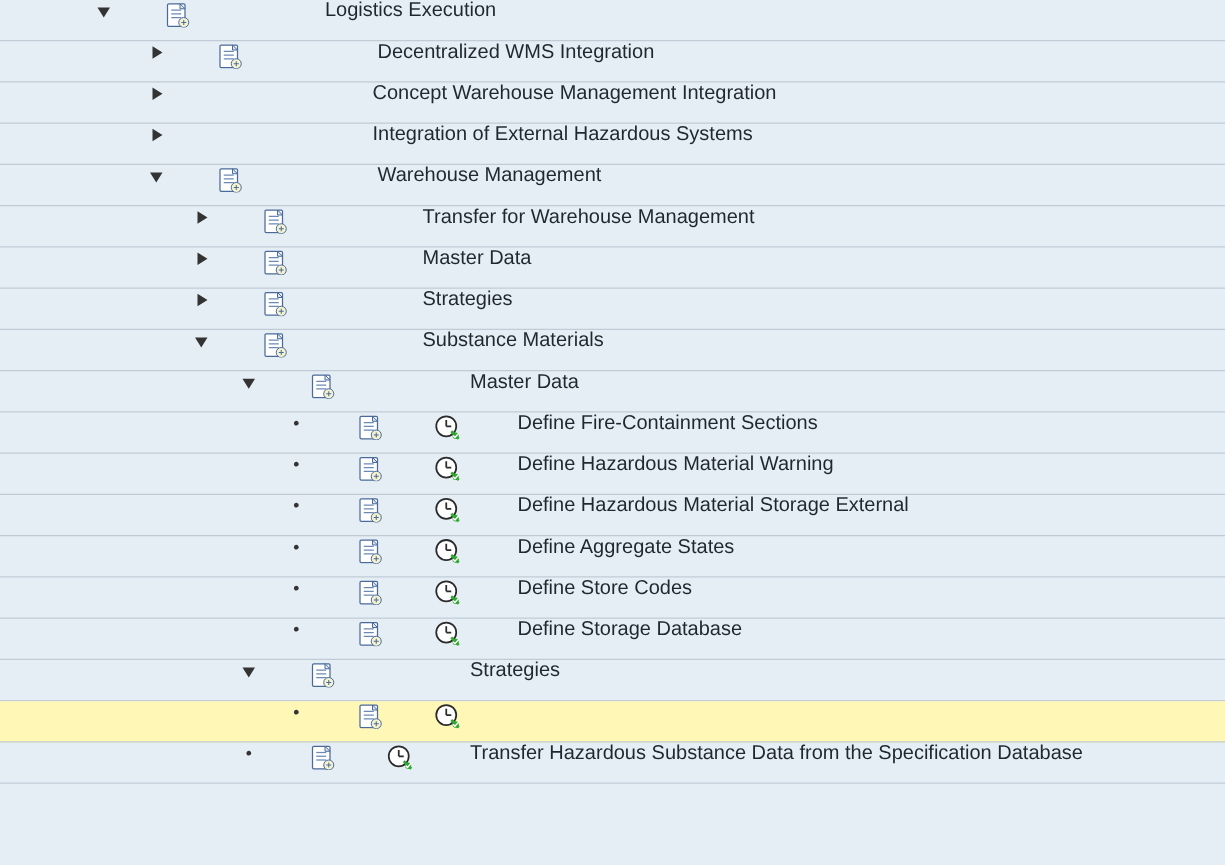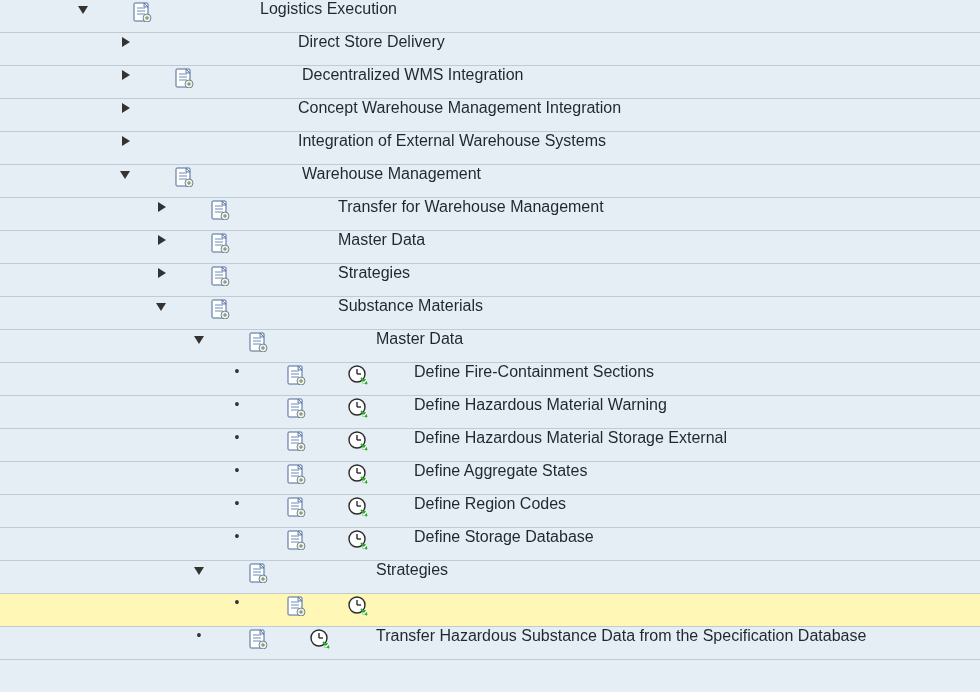--- a/index.html
+++ b/index.html
@@ -113,76 +113,65 @@
       </span>
     <span class="doc-icon">
         <svg width="20" height="20">
           <use href="#svg-doc"></use>
         </svg>
       </span>
     <span class="gap"></span>
     <span class="label">Logistics Execution</span>
   </div>
 
+
   <div class="row">
     <span class="indent" style="width:84px"></span>
     <span class="toggle">
         <svg width="16" height="16">
           <use href="#svg-closed"></use>
         </svg>
       </span>
+    <span class="doc-icon">
+        <svg width="20" height="20">
+          <use href="#svg-doc"></use>
+        </svg>
+      </span>
+    <span class="gap"></span>
+    <span class="label">Decentralized WMS Integration</span>
+  </div>
+
+  <div class="row">
+    <span class="indent" style="width:84px"></span>
+    <span class="toggle">
+        <svg width="16" height="16">
+          <use href="#svg-closed"></use>
+        </svg>
+      </span>
     <span class="gap-sm"></span>
     <span class="gap"></span>
-    <span class="label">Direct Store Delivery</span>
+    <span class="label">Concept Warehouse Management Integration</span>
   </div>
 
   <div class="row">
     <span class="indent" style="width:84px"></span>
     <span class="toggle">
         <svg width="16" height="16">
           <use href="#svg-closed"></use>
         </svg>
       </span>
-    <span class="doc-icon">
-        <svg width="20" height="20">
-          <use href="#svg-doc"></use>
-        </svg>
-      </span>
-    <span class="gap"></span>
-    <span class="label">Decentralized WMS Integration</span>
+    <span class="gap-sm"></span>
+    <span class="gap"></span>
+    <span class="label">Integration of External Hazardous Systems</span>
   </div>
 
   <div class="row">
     <span class="indent" style="width:84px"></span>
     <span class="toggle">
         <svg width="16" height="16">
-          <use href="#svg-closed"></use>
-        </svg>
-      </span>
-    <span class="gap-sm"></span>
-    <span class="gap"></span>
-    <span class="label">Concept Warehouse Management Integration</span>
-  </div>
-
-  <div class="row">
-    <span class="indent" style="width:84px"></span>
-    <span class="toggle">
-        <svg width="16" height="16">
-          <use href="#svg-closed"></use>
-        </svg>
-      </span>
-    <span class="gap-sm"></span>
-    <span class="gap"></span>
-    <span class="label">Integration of External Warehouse Systems</span>
-  </div>
-
-  <div class="row">
-    <span class="indent" style="width:84px"></span>
-    <span class="toggle">
-        <svg width="16" height="16">
           <use href="#svg-open"></use>
         </svg>
       </span>
     <span class="doc-icon">
         <svg width="20" height="20">
           <use href="#svg-doc"></use>
         </svg>
       </span>
     <span class="gap"></span>
     <span class="label">Warehouse Management</span>
@@ -338,21 +327,21 @@
     <span class="doc-icon">
         <svg width="20" height="20">
           <use href="#svg-doc"></use>
         </svg>
       </span>
     <span class="clock-icon">
         <svg width="22" height="22">
           <use href="#svg-clock"></use>
         </svg>
       </span>
-    <span class="label">Define Region Codes</span>
+    <span class="label">Define Store Codes</span>
   </div>
 
   <div class="row">
     <span class="indent" style="width:196px"></span>
     <span class="bullet">•</span>
     <span class="doc-icon">
         <svg width="20" height="20">
           <use href="#svg-doc"></use>
         </svg>
       </span>

